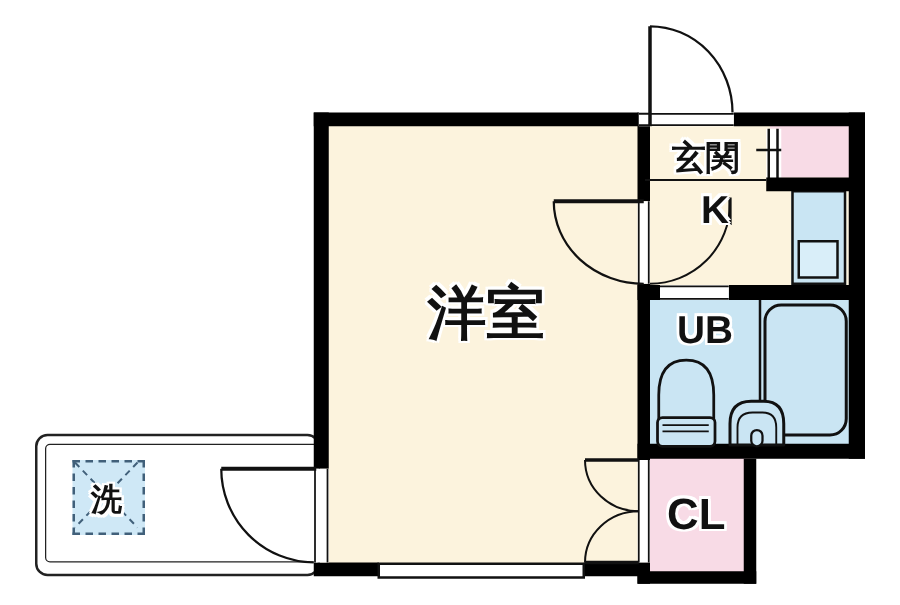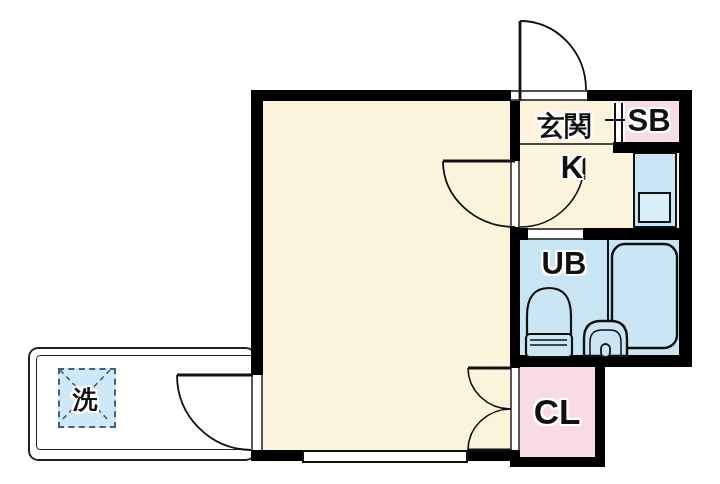--- a/index.html
+++ b/index.html
@@ -144,25 +144,25 @@
       <rect x="601" y="344" width="9" height="13" rx="4.5" fill="#cae5f3" stroke-width="1.8"></rect>
     </g>
 
     <g stroke="#41607a" stroke-width="1.6" stroke-dasharray="5,4">
       <line x1="60" y1="370" x2="110" y2="422"></line>
       <line x1="110" y1="370" x2="60" y2="422"></line>
     </g>
   </svg>
 
   <div class="lbl z40" style="left:265px;top:222px;width:248px;font-size:47px;line-height:55px;">
+    <div>洋室</div>
   </div>
 
   <div class="lbl z40" style="left:516px;top:108px;width:97px;font-size:27px;">玄関</div>
 
-  <div class="lbl z40" style="left:618px;top:103px;width:62px;font-size:31px;">SB</div>
 
   <div class="lbl z40" style="left:508px;top:150px;width:128px;font-size:31px;line-height:35px;">
     <div>K</div>
   </div>
 
   <div class="lbl z40" style="left:528px;top:246px;width:72px;font-size:31px;">UB</div>
 
   <div class="lbl z40" style="left:517px;top:392px;width:80px;font-size:35px;">CL</div>
 
   <div class="lbl z40" style="left:58px;top:383px;width:54px;font-size:25px;">洗</div>

